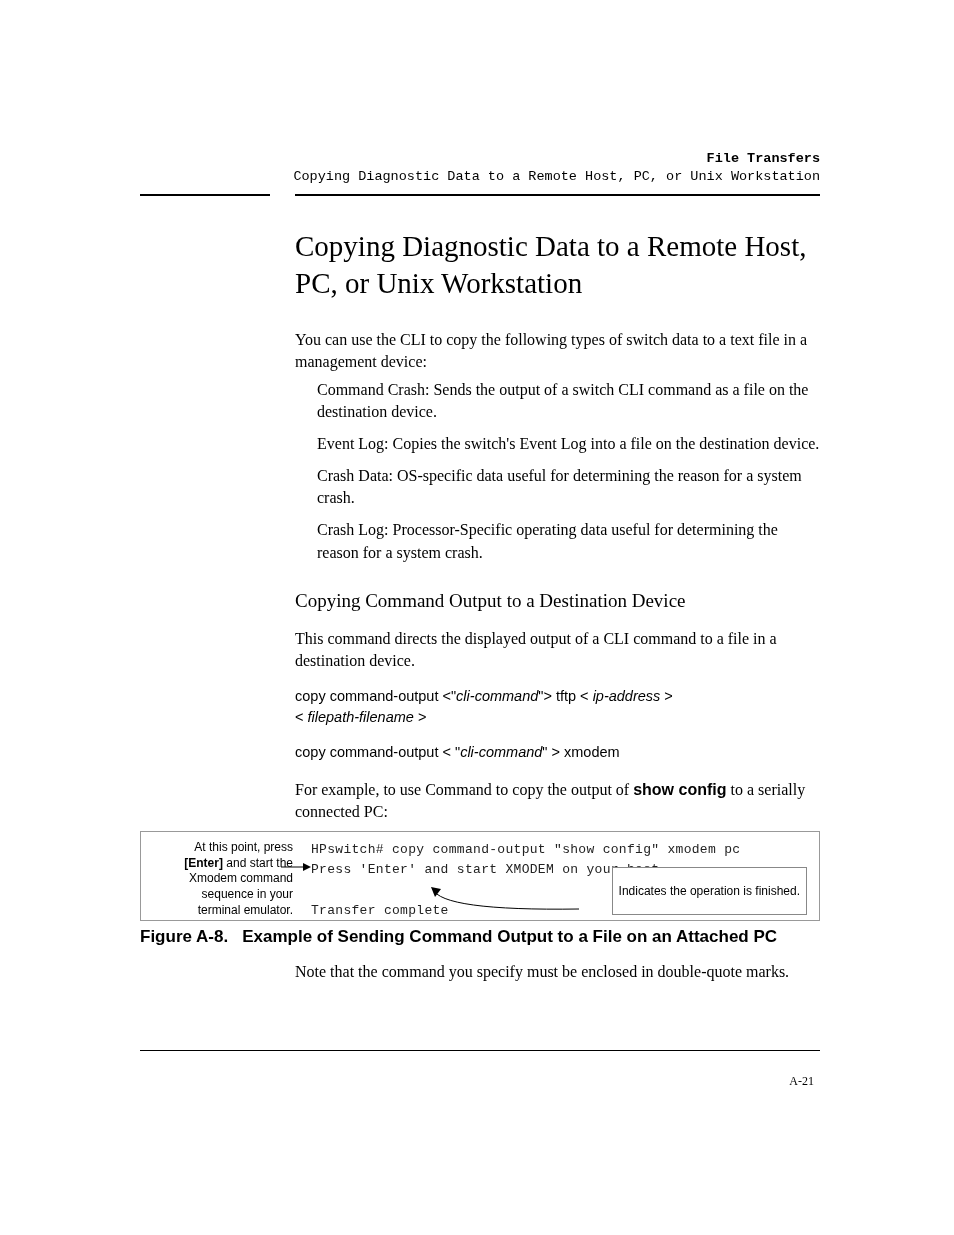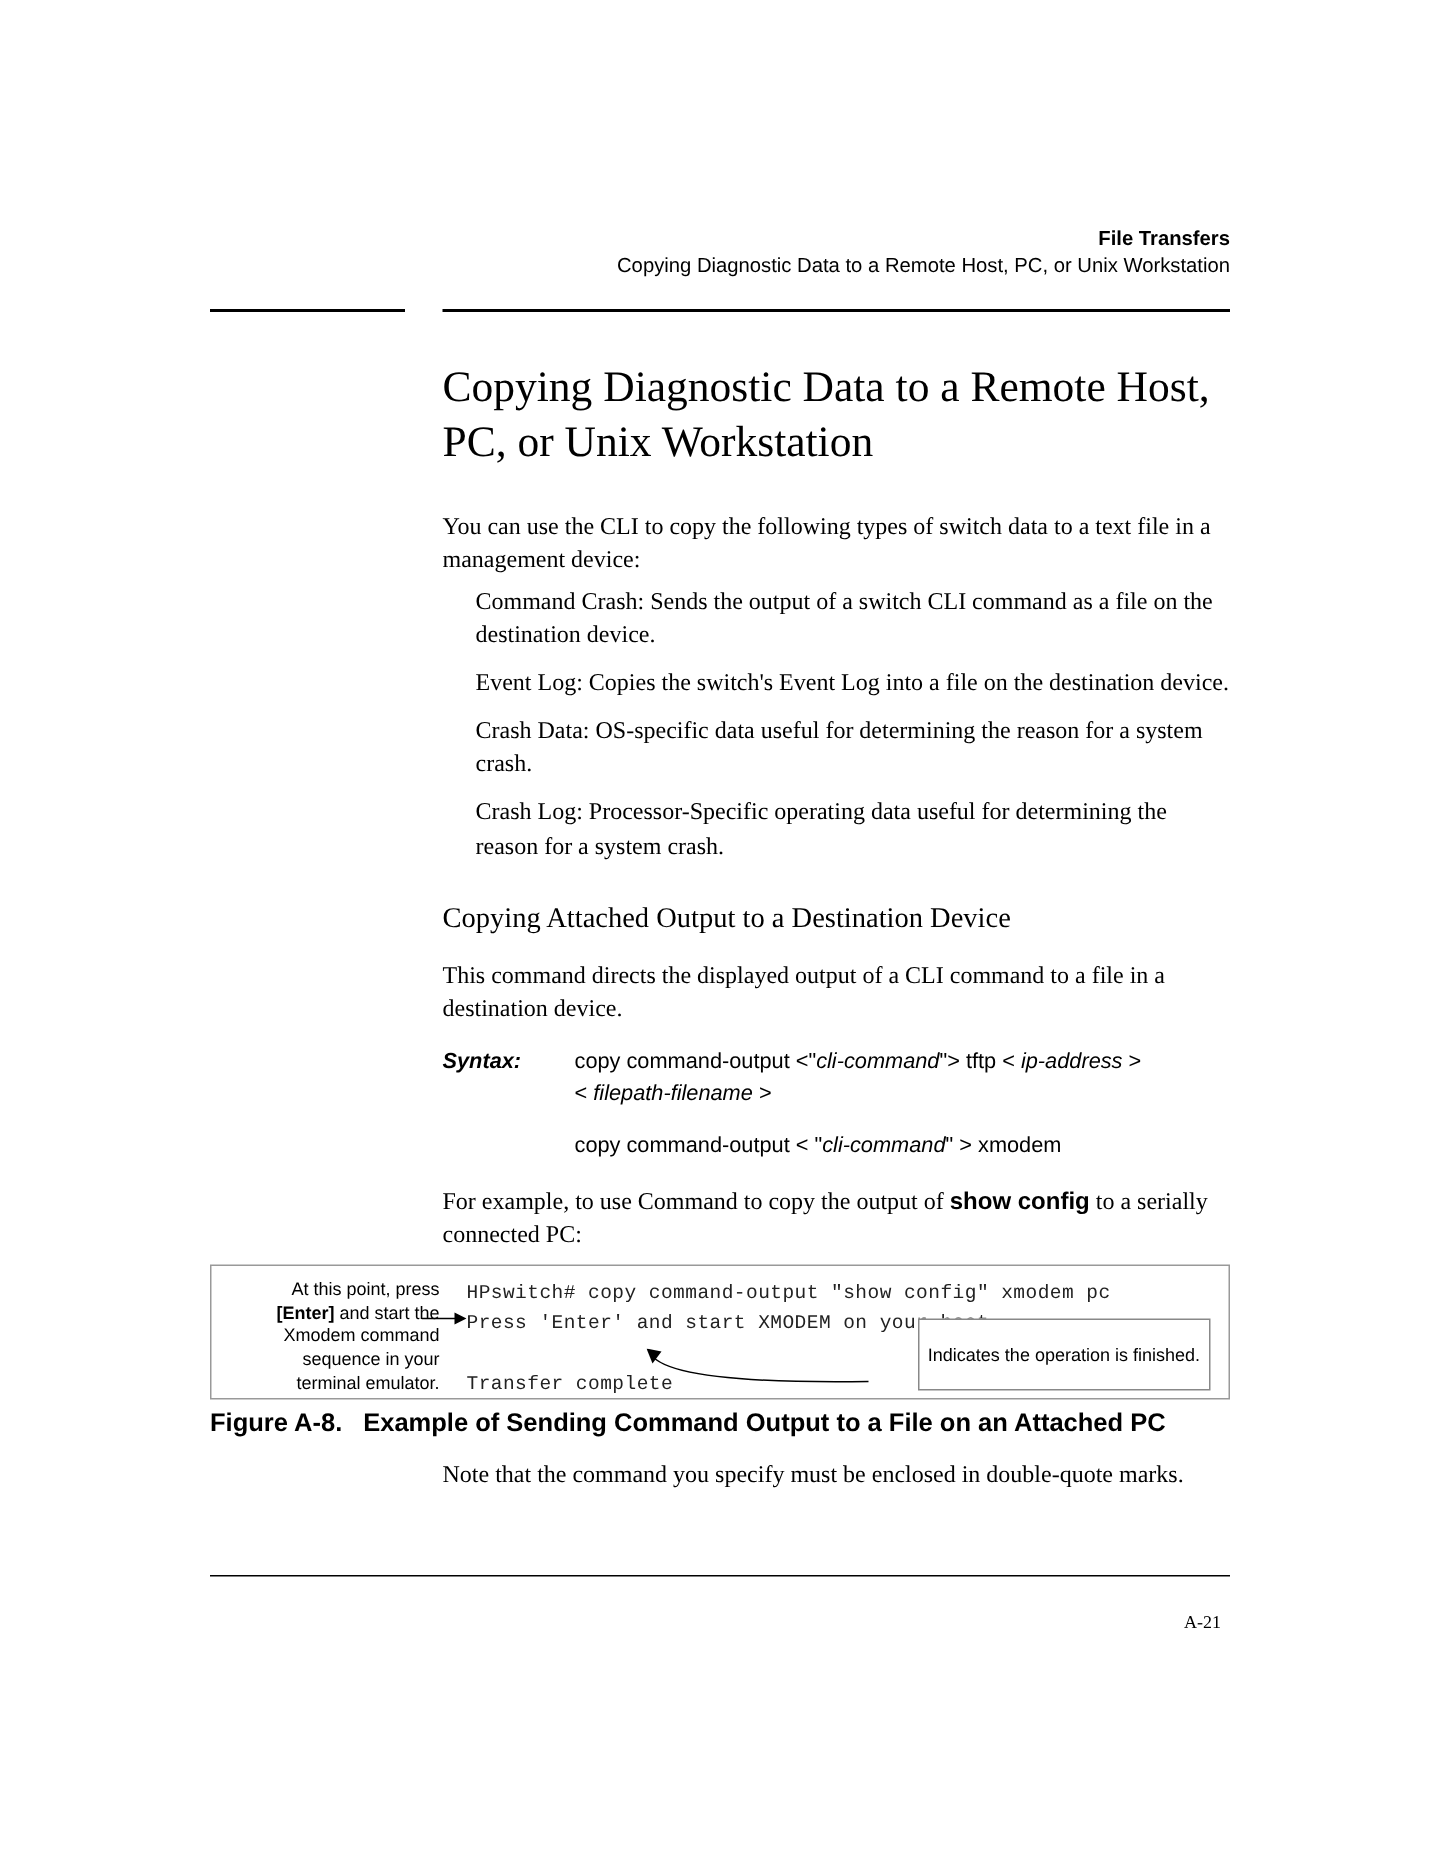--- a/index.html
+++ b/index.html
@@ -13,24 +13,24 @@
     color: #000;
   }
   .page {
     position: absolute;
     left: 140px;
     top: 150px;
     width: 680px;
   }
   .running-head {
     text-align: right;
-    font-family: Liberation Sans, sans-serif;
+    font-family: Liberation Mono, monospace;
     font-size: 13.5px;
     line-height: 1.35;
-    margin-bottom: 20px;
+    margin-bottom: 8px;
   }
   .running-head .line1 { font-weight: bold; }
   .rule-row {
     position: relative;
     height: 12px;
     margin-bottom: 22px;
   }
   .rule-short {
     position: absolute;
     left: 0;
@@ -185,25 +185,24 @@
 
     <div class="body">
       <p>You can use the CLI to copy the following types of switch data to a text file in a management device:</p>
       <div class="indent-list">
         <p>Command Crash: Sends the output of a switch CLI command as a file on the destination device.</p>
         <p>Event Log: Copies the switch's Event Log into a file on the destination device.</p>
         <p>Crash Data: OS-specific data useful for determining the reason for a system crash.</p>
         <p>Crash Log: Processor-Specific operating data useful for determining the reason for a system crash.</p>
       </div>
 
-      <h2 class="subhead">Copying Attached Output to a Destination Device</h2>
+      <h2 class="subhead">Copying Command Output to a Destination Device</h2>
       <p>This command directs the displayed output of a CLI command to a file in a destination device.</p>
 
       <div class="syntax-block">
-        <div class="syntax-label">Syntax:</div>
         <div class="syntax-body">
           <div>
             <span>copy command-output &lt;"</span><span class="ital">cli-command</span><span>"&gt; tftp &lt; </span><span class="ital">ip-address</span><span> &gt;</span>
           </div>
           <div>
             <span>&lt; </span><span class="ital">filepath-filename</span><span> &gt;</span>
           </div>
           <div style="height:14px"></div>
           <div>
             <span>copy command-output &lt; "</span><span class="ital">cli-command</span><span>" &gt; xmodem</span>

